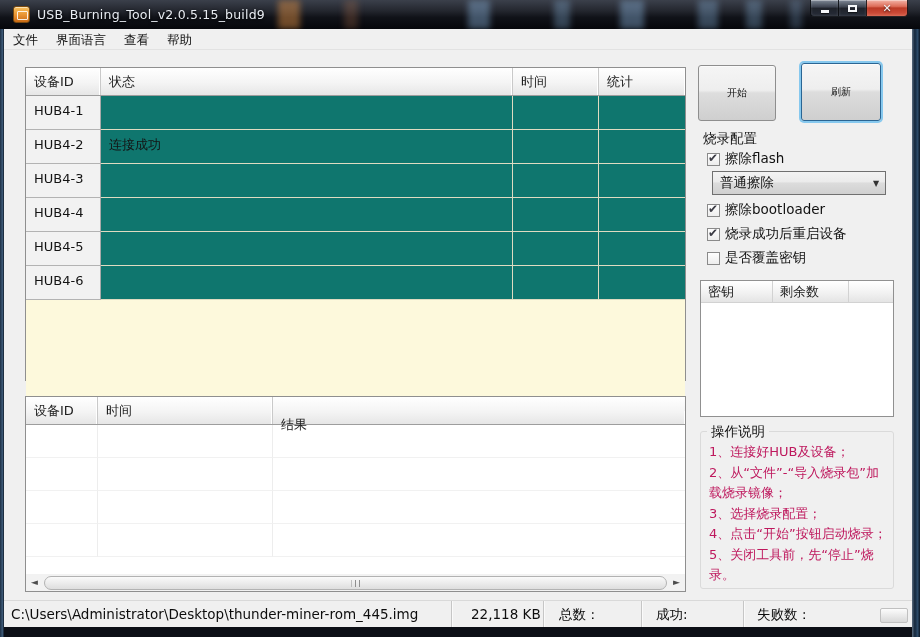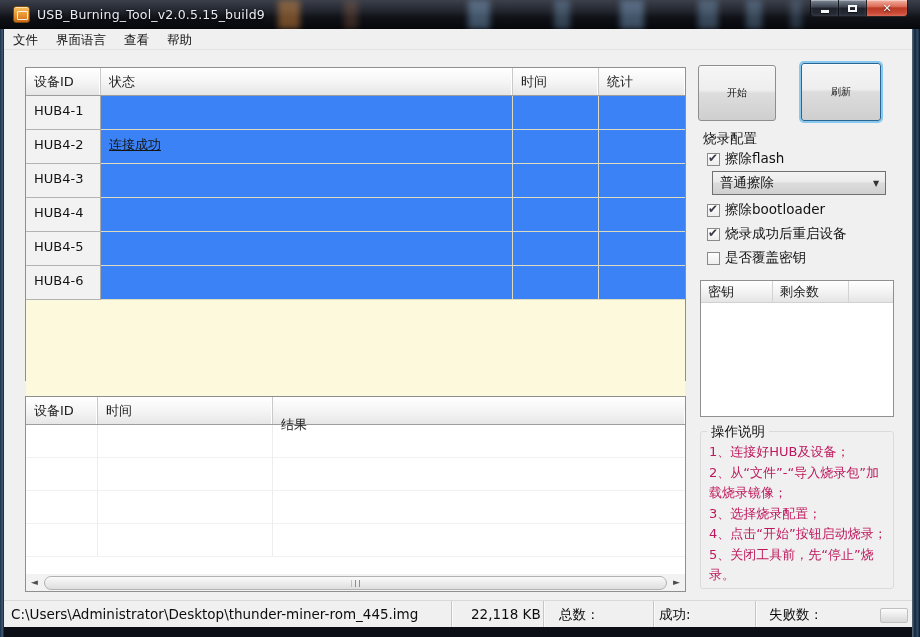--- a/index.html
+++ b/index.html
@@ -61,21 +61,21 @@
   .devtable { position:absolute; left:21px; top:38px; width:661px; height:314px;
     border:1px solid #8f8f8f; background:#fdf9dc; }
   .thead { display:flex; height:28px; background:linear-gradient(180deg,#ffffff 0%,#f4f4f4 55%,#e6e6e6 100%);
     border-bottom:1px solid #9d9d9d; }
   .th { line-height:27px; padding-left:8px; color:#1c1c1c; border-right:1px solid #c9c9c9;
     box-shadow:inset -1px 0 0 #ffffff; font-size:13px; }
   .drow { display:flex; height:34px; }
   .dcell { line-height:29px; padding-left:8px; overflow:hidden; white-space:nowrap; }
   .c-id   { width:75px; }  .c-status{ width:412px; } .c-time { width:86px; } .c-stat { width:86px; }
   .cell-id { background:#f2f2f2; border-right:1px solid #a9a9a9; border-bottom:1px solid #b3b3b3; color:#141414; }
-  .cell-yellow { background:#3b82f6; border-right:1px solid #dfdbc1; border-bottom:1px solid #dfdbc1; color:#141414;text-decoration:underline; }
+  .cell-yellow { background:#0f766e; border-right:1px solid #dfdbc1; border-bottom:1px solid #dfdbc1; color:#141414; }
   .cell-yellow.last { border-right:none; }
   .dev-filler { height:104px; background:#fdf9dc; }
 
   
   .btn { position:absolute; border:1px solid #8e8e8e; border-radius:3px; color:#111; font-size:10px;
     background:linear-gradient(180deg,#f5f5f5 0%,#eeeeee 45%,#dddddd 50%,#cfcfcf 100%);
     box-shadow:inset 0 1px 0 #fbfbfb; display:flex; align-items:center; justify-content:center; }
   .btn-start { left:694px; top:36px; width:78px; height:56px; }
   .btn-refresh { left:797px; top:34px; width:80px; height:58px; border:1px solid #2a6593;
     box-shadow:0 0 0 2px #86c8ee, inset 0 1px 0 #fbfbfb; }
@@ -121,21 +121,21 @@
     background:repeating-linear-gradient(90deg,#8f8f8f 0 1px,transparent 1px 4px); }
 
   
   .statusbar { position:absolute; left:0; bottom:0; width:908px; height:27px; background:#f0f0f0;
     border-top:1px solid #d9d9d9; display:flex; font-size:13.5px; color:#0d0d0d; }
   .sb-cell { line-height:26px; white-space:nowrap; overflow:hidden; }
   .sb-sep { border-left:1px solid #c6c6c6; box-shadow:inset 1px 0 0 #fafafa; }
   .sb-path { width:447px; padding-left:7px; }
   .sb-size { width:92px; padding-left:19px; }
   .sb-total { width:98px; padding-left:15px; }
-  .sb-success { width:102px; padding-left:5px;margin-left:12px; }
+  .sb-success { width:102px; padding-left:14px; }
   .sb-fail { flex:1; padding-left:13px; }
   .resize-grip { position:absolute; right:4px; bottom:4px; width:28px; height:15px; border-radius:2px;
     background:linear-gradient(180deg,#fcfcfc,#d8d8d8); border:1px solid #c0c0c0; }
 </style>
 </head>
 <body>
 
 <div class="window">
 
   <div class="titlebar">

